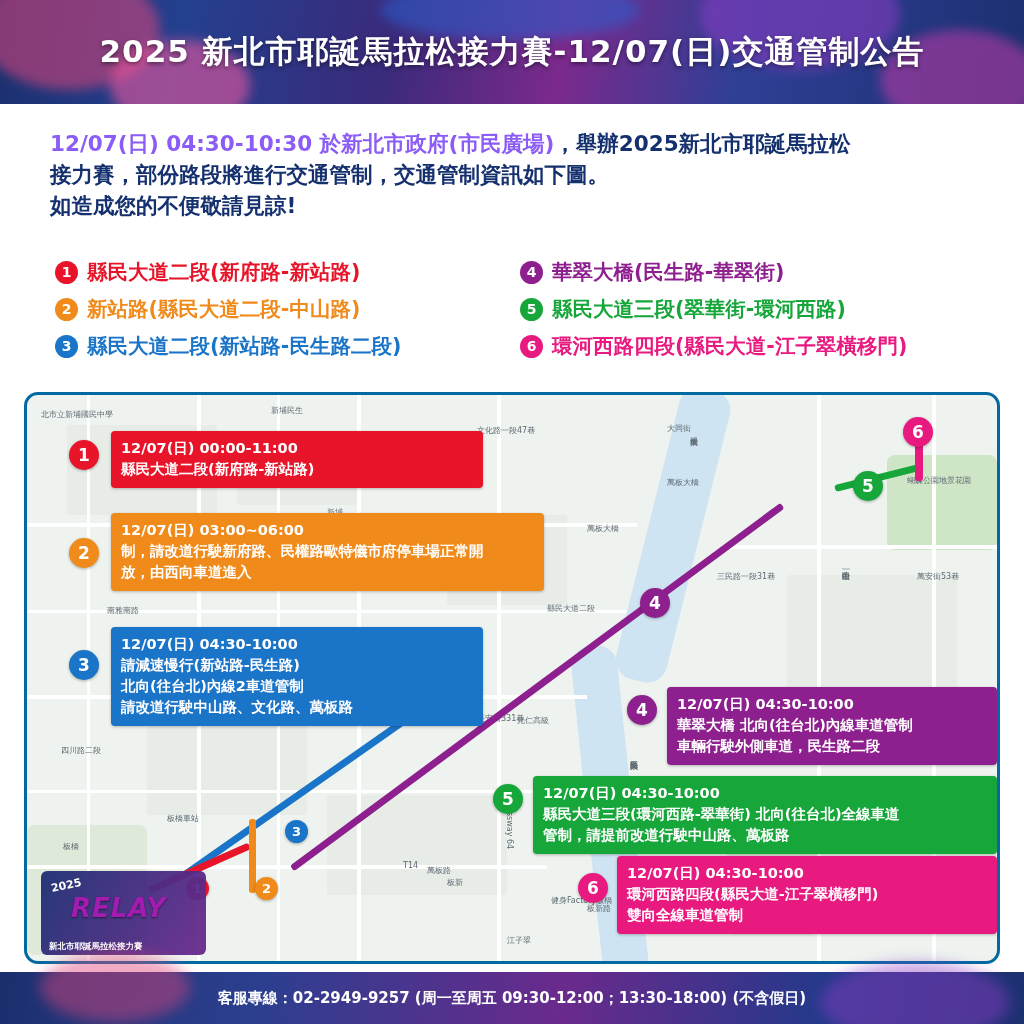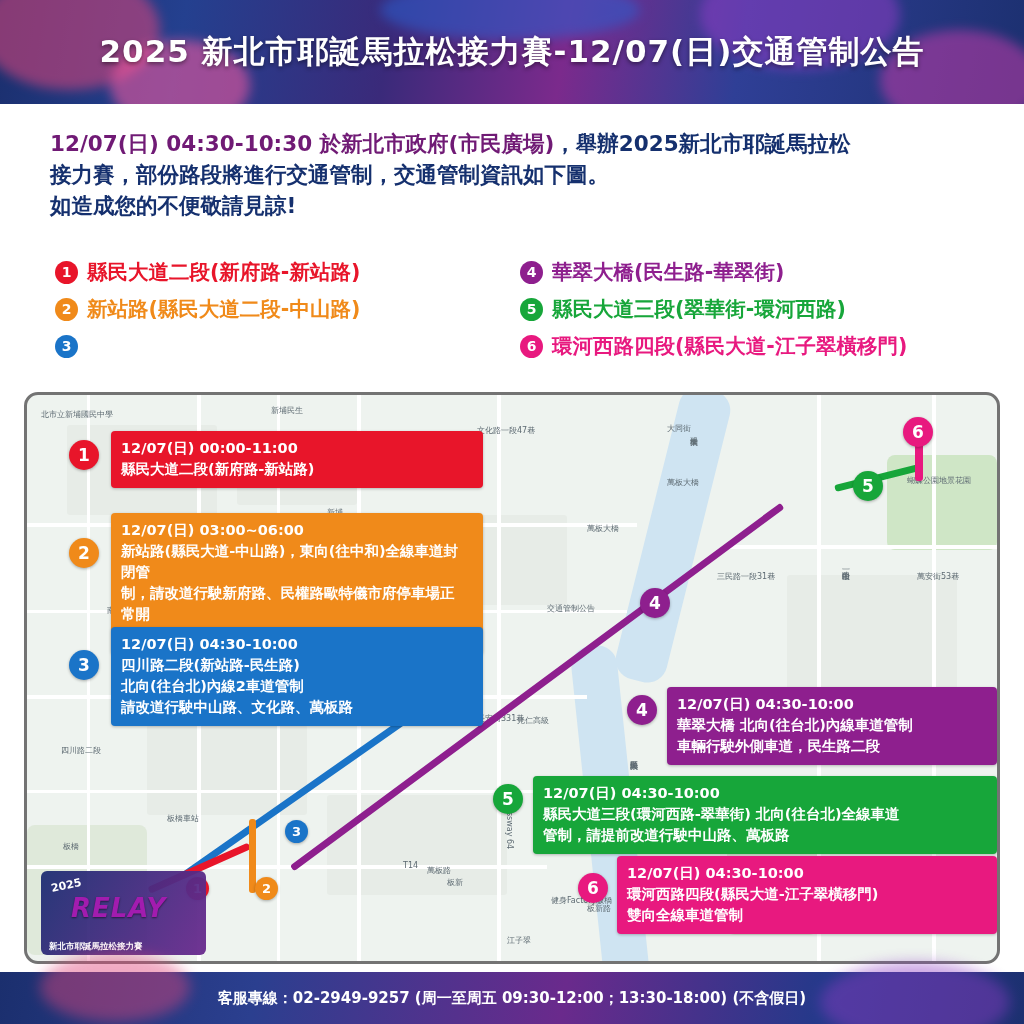--- a/index.html
+++ b/index.html
@@ -32,40 +32,40 @@
     color:#ffffff; font-size:31px; font-weight:bold; letter-spacing:1px;
     text-shadow:0 2px 4px rgba(0,0,0,.45);
     font-family:"DejaVu Sans", sans-serif;
   }
 
   
   .intro {
     position:absolute; left:50px; top:128px; width:940px;
     font-size:21.5px; font-weight:bold; line-height:31px; color:#15306e;
   }
-  .intro .hl { color:#701a75; }
+  .intro .hl { color:#8b5cf6; }
   .intro .line { white-space:nowrap; }
 
   
   .legend {
     position:absolute; left:55px; top:258px; width:940px;
     display:grid; grid-template-columns:465px 465px; row-gap:9px;
   }
   .legend-item { display:flex; align-items:center; font-size:20.5px; font-weight:bold; }
   .badge {
     width:23px; height:23px; border-radius:50%;
     color:#fff; font-size:14px; font-weight:bold;
     display:flex; align-items:center; justify-content:center;
     margin-right:9px; flex:0 0 auto;
   }
 
   
   .map-wrap {
     position:absolute; left:24px; top:392px; width:976px; height:572px;
-    border:3px solid #737373; border-radius:14px;
+    border:3px solid #0369a1; border-radius:14px;
     background:#eef3ef; overflow:hidden;
   }
   .map-canvas { position:absolute; inset:0; }
 
   .mapbg-river {
     position:absolute; background:#cfe4f2;
   }
   .mapblock { position:absolute; background:#e7ece7; border-radius:3px; }
   .greenpatch { position:absolute; background:#cfe6c6; border-radius:8px; }
   .roadline { position:absolute; background:#ffffff; }
@@ -160,20 +160,21 @@
   <div class="legend-item">
     <span class="badge" style="background:#f08a1a">2</span>
     <span style="color:#f08a1a">新站路(縣民大道二段-中山路)</span>
   </div>
   <div class="legend-item">
     <span class="badge" style="background:#17a63a">5</span>
     <span style="color:#17a63a">縣民大道三段(翠華街-環河西路)</span>
   </div>
   <div class="legend-item">
     <span class="badge" style="background:#1a74c8">3</span>
+    <span style="color:#1a74c8">縣民大道二段(新站路-民生路二段)</span>
   </div>
   <div class="legend-item">
     <span class="badge" style="background:#e8197f">6</span>
     <span style="color:#e8197f">環河西路四段(縣民大道-江子翠橫移門)</span>
   </div>
 </div>
 
 <div class="map-wrap">
   <div class="map-canvas">
 
@@ -207,21 +208,21 @@
     <div class="map-label" style="left:14px; top:14px;">北市立新埔國民中學</div>
     <div class="map-label" style="left:244px; top:10px;">新埔民生</div>
     <div class="map-label" style="left:300px; top:112px;">新埔</div>
     <div class="map-label" style="left:450px; top:30px;">文化路一段47巷</div>
     <div class="map-label" style="left:640px; top:28px;">大同街</div>
     <div class="map-label" style="left:640px; top:82px;">萬板大橋</div>
     <div class="map-label" style="left:560px; top:128px;">萬板大橋</div>
     <div class="map-label" style="left:880px; top:80px;">蝴蝶公園地景花園</div>
     <div class="map-label" style="left:690px; top:176px;">三民路一段31巷</div>
     <div class="map-label" style="left:890px; top:176px;">萬安街53巷</div>
-    <div class="map-label" style="left:520px; top:208px;">交通管制公告</div>
+    <div class="map-label" style="left:520px; top:208px;">縣民大道二段</div>
     <div class="map-label" style="left:80px; top:210px;">南雅南路</div>
     <div class="map-label" style="left:420px; top:300px;">永豐街</div>
     <div class="map-label" style="left:450px; top:318px;">長安街331巷</div>
     <div class="map-label" style="left:490px; top:320px;">光仁高級</div>
     <div class="map-label" style="left:140px; top:418px;">板橋車站</div>
     <div class="map-label" style="left:36px; top:446px;">板橋</div>
     <div class="map-label" style="left:400px; top:470px;">萬板路</div>
     <div class="map-label" style="left:420px; top:482px;">板新</div>
     <div class="map-label" style="left:524px; top:500px;">健身Factory板橋</div>
     <div class="map-label" style="left:480px; top:540px;">江子翠</div>
@@ -259,30 +260,29 @@
     <div class="mapnum" style="left:551px; top:478px; background:#e8197f;">6</div>
     <div class="mapnum sm" style="left:258px; top:425px; background:#1a74c8;">3</div>
     <div class="mapnum sm" style="left:159px; top:482px; background:#e8152a;">1</div>
     <div class="mapnum sm" style="left:228px; top:482px; background:#f08a1a;">2</div>
 
     <div class="callout" style="left:84px; top:36px; width:372px; background:#e8152a;">
       <div class="t">12/07(日) 00:00-11:00</div>
       <div class="t">縣民大道二段(新府路-新站路)</div>
     </div>
 
-    <div class="callout" style="left:84px; top:118px; width:372px; background:#f08a1a;">
+    <div class="callout" style="left:84px; top:118px; width:433px; background:#f08a1a;">
       <div class="t">12/07(日) 03:00~06:00</div>
-      <div class="t">新站路(縣民大道-中山路)，東向(往中和)全線車道封閉管</div>
       <div class="t">制，請改道行駛新府路、民權路歐特儀市府停車場正常開</div>
       <div class="t">放，由西向車道進入</div>
     </div>
 
     <div class="callout" style="left:84px; top:232px; width:372px; background:#1a74c8;">
       <div class="t">12/07(日) 04:30-10:00</div>
-      <div class="t">四川路二段(新站路-民生路)</div>
+      <div class="t">請減速慢行(新站路-民生路)</div>
       <div class="t">北向(往台北)內線2車道管制</div>
       <div class="t">請改道行駛中山路、文化路、萬板路</div>
     </div>
 
     <div class="callout" style="left:640px; top:292px; width:330px; background:#8e1f8e;">
       <div class="t">12/07(日) 04:30-10:00</div>
       <div class="t">華翠大橋  北向(往台北)內線車道管制</div>
       <div class="t">車輛行駛外側車道，民生路二段</div>
     </div>
 

